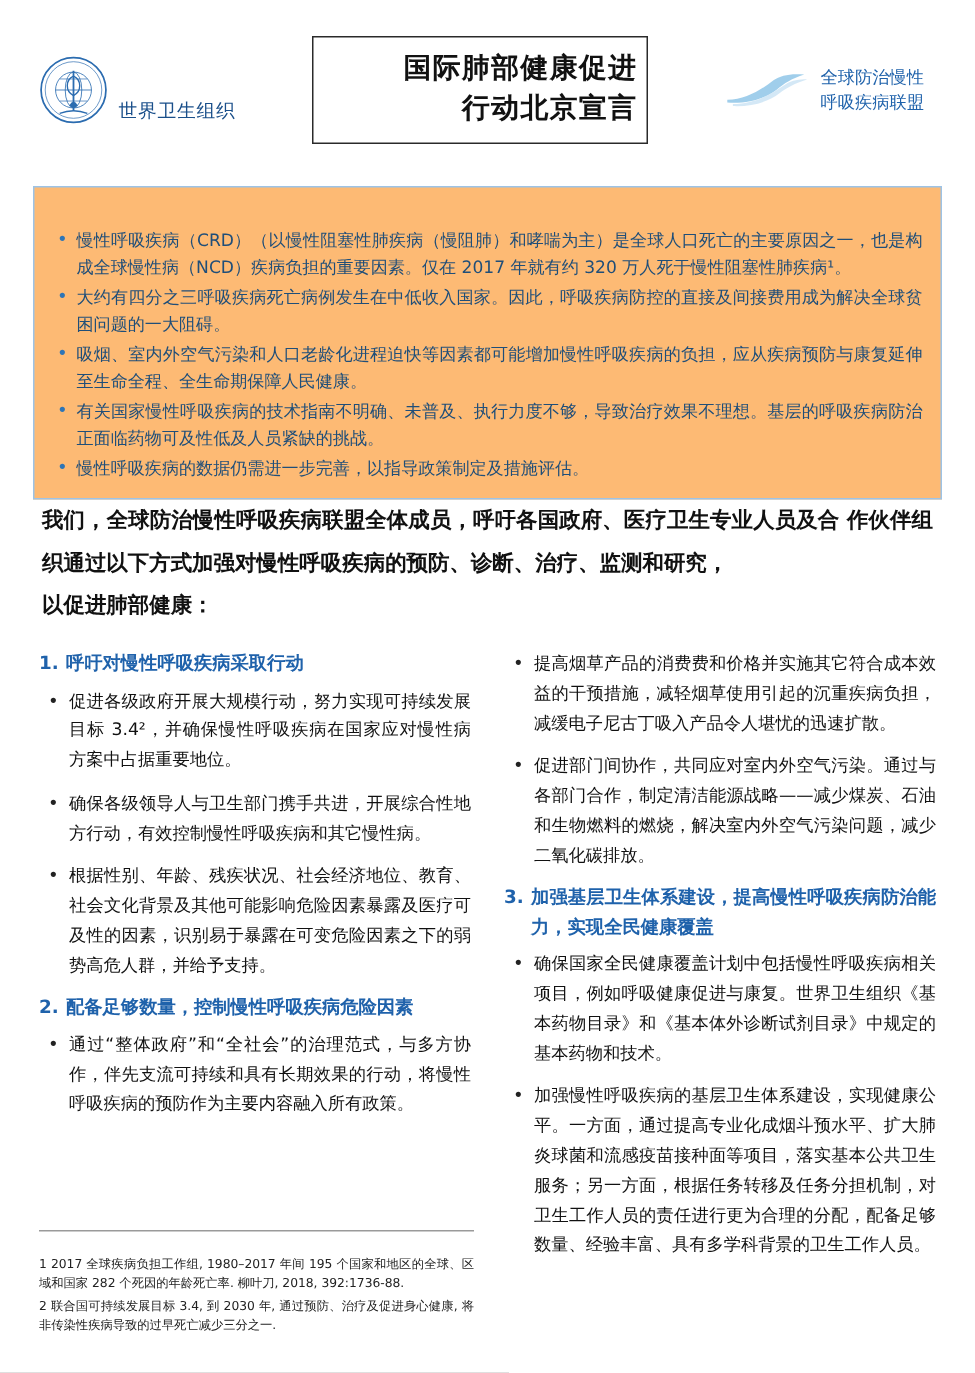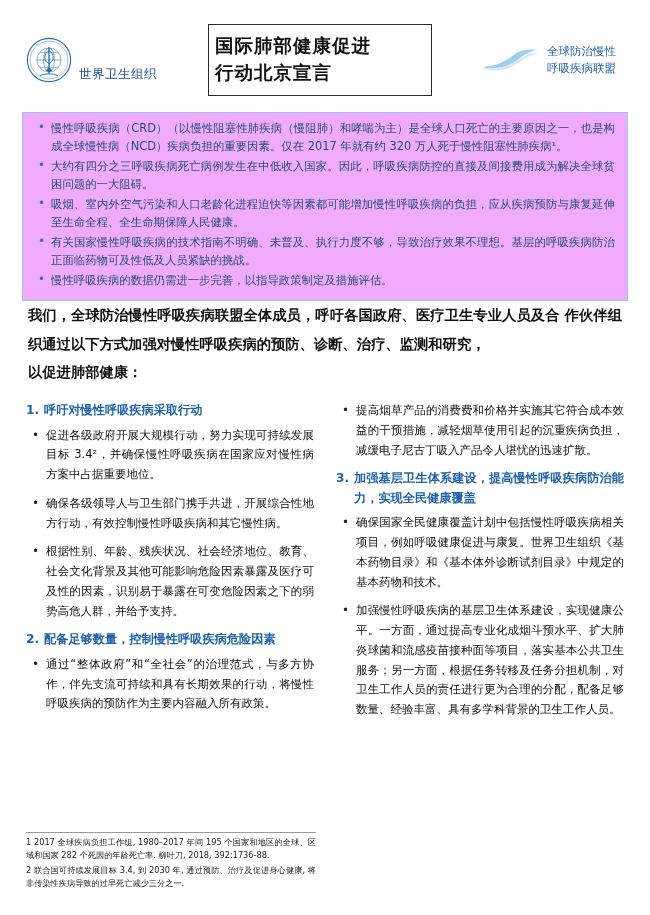--- a/index.html
+++ b/index.html
@@ -50,21 +50,21 @@
     font-size: 12.5px;
     color: #1a4f8a;
     letter-spacing: 0.5px;
     white-space: nowrap;
   }
   .title-box {
     flex: 0 0 auto;
     width: 224px;
     border: 1.6px solid #2a2a2a;
     padding: 8px 6px 9px;
-    text-align: left;
+    text-align: right;
     box-sizing: border-box;
   }
   .title-box .t-line {
     font-size: 18.5px;
     font-weight: bold;
     color: #111;
     line-height: 1.42;
     letter-spacing: 1px;
   }
   .gard-block {
@@ -82,24 +82,24 @@
   }
   .gard-text {
     font-size: 11.5px;
     color: #1f62ab;
     line-height: 1.5;
     white-space: nowrap;
   }
 
   
   .summary-box {
-    margin-top: 10px;
+    margin-top: 22px;
     border: 1px solid #9dc3e6;
-    background: #f0abfc;
-    padding: 6px 12px 10px 6px;
+    background: #fdba74;
+    padding: 26px 12px 10px 6px;
     box-sizing: border-box;
   }
   ul.bullets {
     margin: 0;
     padding: 0 0 0 22px;
     list-style: none;
   }
   ul.bullets > li {
     position: relative;
     font-size: 11.4px;
@@ -171,21 +171,21 @@
     font-size: 12px;
   }
 
   
   .footnotes {
     position: absolute;
     left: 4px;
     bottom: 6px;
     width: 290px;
     border-top: 1px solid #9a9a9a;
-    padding-top: 3px;
+    padding-top: 15px;
   }
   .fn {
     font-size: 8.2px;
     color: #222;
     line-height: 1.58;
     text-align: justify;
     margin-bottom: 2px;
   }
 </style>
 </head>
@@ -259,20 +259,21 @@
 
         <div class="num-head">
           <span class="n">2.</span>
           <span class="h">配备足够数量，控制慢性呼吸疾病危险因素</span>
         </div>
         <div class="b-item">通过“整体政府”和“全社会”的治理范式，与多方协作，伴先支流可持续和具有长期效果的行动，将慢性呼吸疾病的预防作为主要内容融入所有政策。</div>
       </div>
 
       <div class="col">
         <div class="b-item">提高烟草产品的消费费和价格并实施其它符合成本效益的干预措施，减轻烟草使用引起的沉重疾病负担，减缓电子尼古丁吸入产品令人堪忧的迅速扩散。</div>
+        <div class="b-item">促进部门间协作，共同应对室内外空气污染。通过与各部门合作，制定清洁能源战略——减少煤炭、石油和生物燃料的燃烧，解决室内外空气污染问题，减少二氧化碳排放。</div>
 
         <div class="num-head">
           <span class="n">3.</span>
           <span class="h">加强基层卫生体系建设，提高慢性呼吸疾病防治能力，实现全民健康覆盖</span>
         </div>
         <div class="b-item">确保国家全民健康覆盖计划中包括慢性呼吸疾病相关项目，例如呼吸健康促进与康复。世界卫生组织《基本药物目录》和《基本体外诊断试剂目录》中规定的基本药物和技术。</div>
         <div class="b-item">加强慢性呼吸疾病的基层卫生体系建设，实现健康公平。一方面，通过提高专业化成烟斗预水平、扩大肺炎球菌和流感疫苗接种面等项目，落实基本公共卫生服务；另一方面，根据任务转移及任务分担机制，对卫生工作人员的责任进行更为合理的分配，配备足够数量、经验丰富、具有多学科背景的卫生工作人员。</div>
       </div>
     </div>
 

